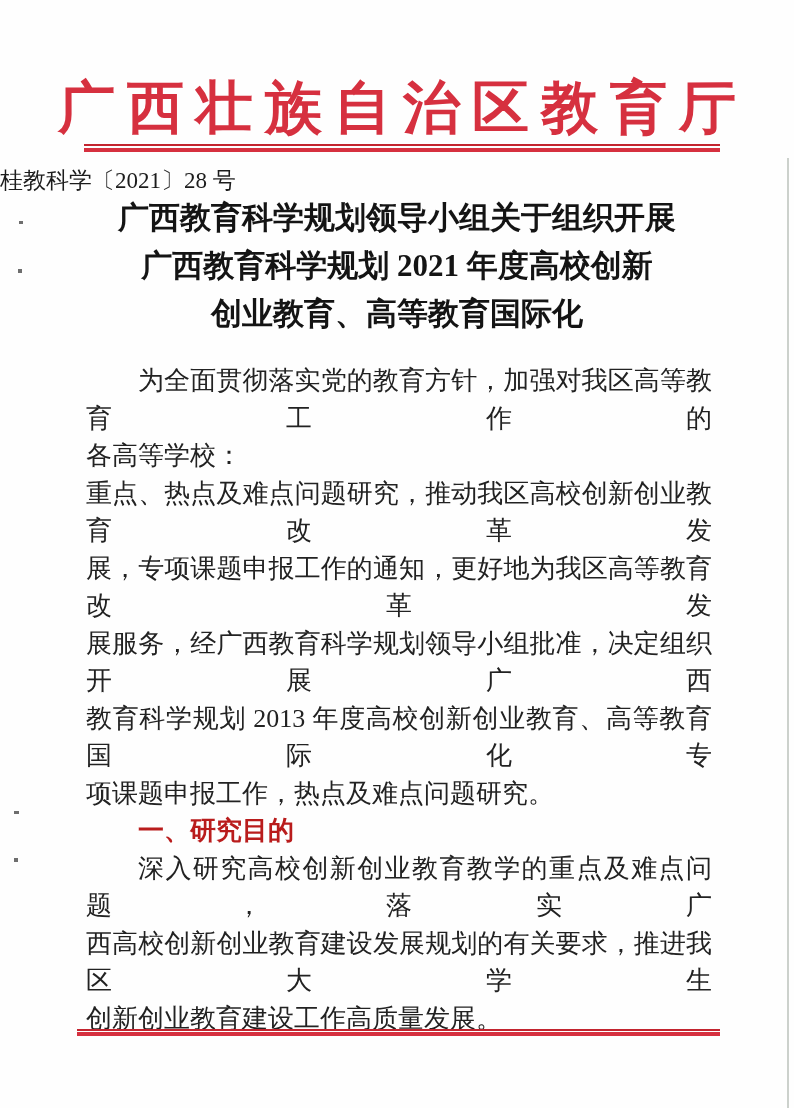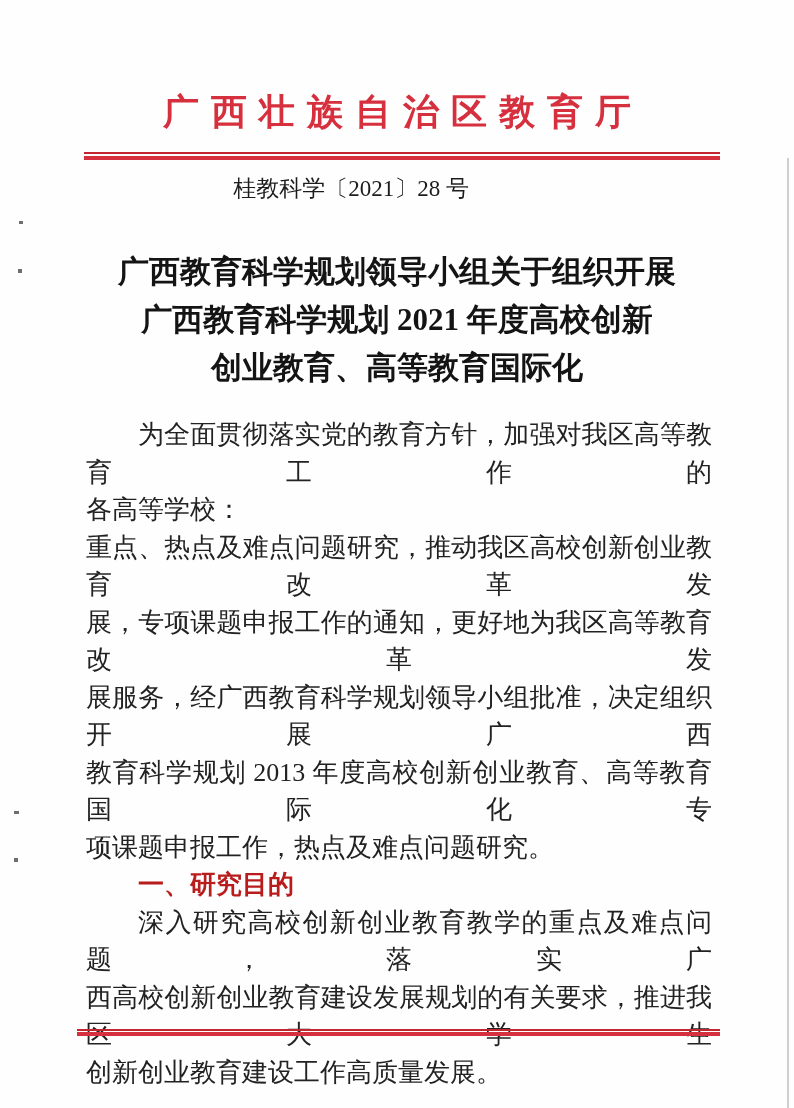--- a/index.html
+++ b/index.html
@@ -30,52 +30,51 @@
     position: absolute;
     background: #4a4a4a;
     opacity: 0.8;
   }
   .speck.s1 { left: 19px; top: 221px; width: 4px; height: 3px; }
   .speck.s2 { left: 18px; top: 269px; width: 4px; height: 4px; }
   .speck.s3 { left: 14px; top: 811px; width: 5px; height: 3px; }
   .speck.s4 { left: 14px; top: 858px; width: 4px; height: 4px; }
 
   .agency {
-    margin: 8px;
+    margin: 0;
     padding-top: 80px;
     height: 54px;
     text-align: center;
-    font-size: 36px;
+    font-size: 57px;
     line-height: 54px;
     font-weight: bold;
     letter-spacing: 12px;
     text-indent: 12px;
     color: #d6303f;
-    font-family: Liberation Mono, monospace;
+    font-family: Liberation Sans, sans-serif;
   }
   .red-rule {
     position: relative;
     margin: 10px 0 0 84px;
     width: 636px;
   }
   .red-rule .thin  { height: 2px; background: #c3242f; margin-bottom: 2px; }
   .red-rule .thick { height: 4px; background: #d6303f; }
 
   .doc-number {
     margin-top: 16px;
     padding-right: 92px;
-    text-align: center;
+    text-align: left;
     font-size: 23px;
     line-height: 26px;
     color: #1c1c1c;
     font-family: "Liberation Serif", "DejaVu Serif", serif;
   }
 
   .notice-title {
-    margin-top: 46px;
     text-align: center;
     font-size: 31px;
     line-height: 48px;
     font-weight: bold;
     color: #141414;
   }
   .title-line { white-space: nowrap; }
 
   .document-body {
     margin-top: 24px;

